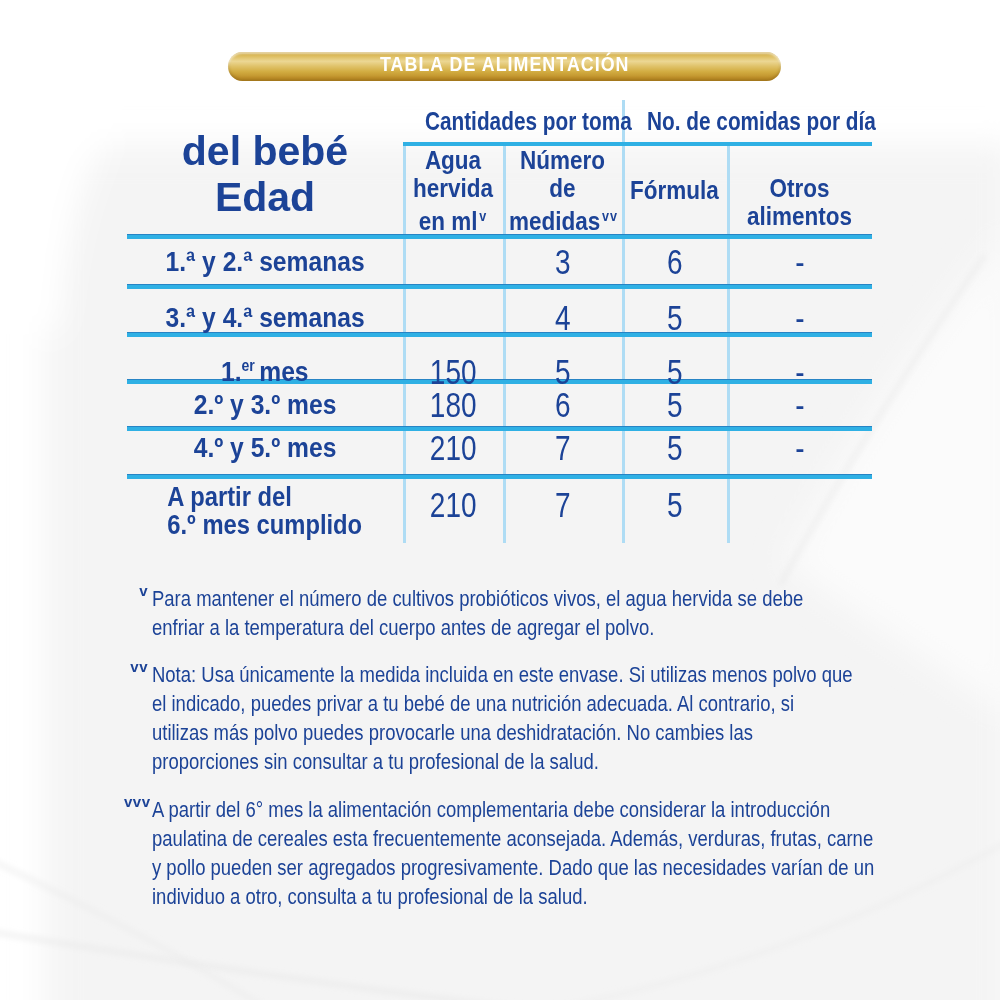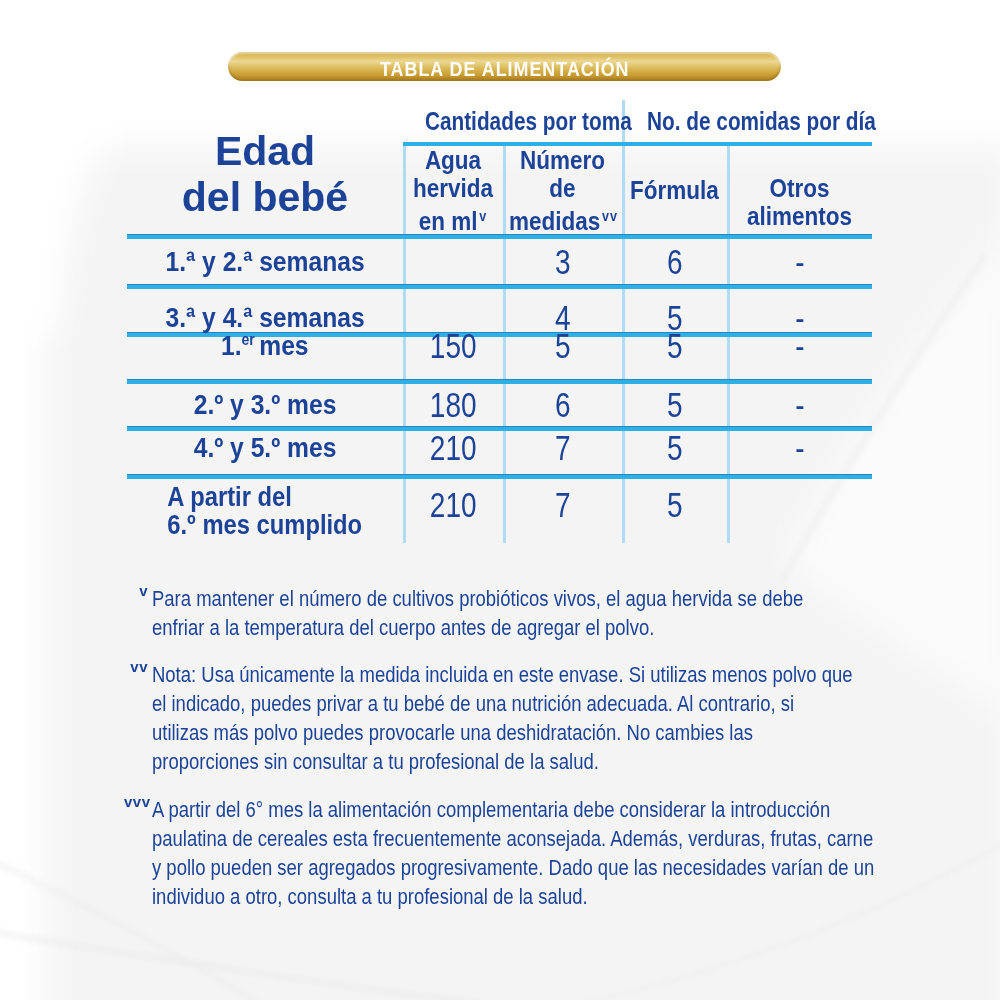--- a/index.html
+++ b/index.html
@@ -10,35 +10,35 @@
 
   
   .banner{position:absolute;left:228px;top:52px;width:553px;height:29px;border-radius:15px;
           background:linear-gradient(180deg,#c79f35 0%,#ddbd5e 16%,#ecd globale 0;
           );
           background:linear-gradient(180deg,#c79f35 0%,#ddbd5e 14%,#ecd globale);
   }
   
   .banner{background:linear-gradient(180deg,#c79f35 0%,#ddbd5e 14%,#ecd794 32%,#dfc167 50%,#d2ac41 68%,#c0922b 88%,#b98a24 100%);
           box-shadow:inset 0 2px 2px rgba(255,255,255,.55), inset 0 -2px 3px rgba(130,92,15,.45);
-          display:flex;align-items:flex-end;justify-content:center;}
+          display:flex;align-items:flex-start;justify-content:center;}
   .banner-text{color:#ffffff;font-weight:700;font-size:21px;letter-spacing:1.2px;
                display:inline-block;transform:scaleX(.85);white-space:nowrap;}
 
   
   .ftable{position:absolute;left:127px;top:100px;width:745px;height:460px;}
   .hline{position:absolute;left:0;width:745px;height:4px;background:#2fb0e4;
          border-top:1px solid rgba(28,67,151,.40);}
   .hline.sub{left:276px;width:469px;border-top:none;height:4px;}
   .vline{position:absolute;width:3px;background:#aedcf4;}
 
   .cell{position:absolute;display:flex;align-items:center;justify-content:center;text-align:left;}
   .c1{left:0;width:276px}.c2{left:276px;width:100px}.c3{left:376px;width:119px}
   .c4{left:495px;width:105px}.c5{left:600px;width:145px}
-  .r1{top:139px;height:45px}.r2{top:189px;height:58px}.r3{top:225px;height:42px}
+  .r1{top:139px;height:45px}.r2{top:189px;height:58px}.r3{top:251px;height:42px}
   .r4{top:284px;height:42px}.r5{top:331px;height:34px}.r6{top:379px;height:64px}
   .r6n{top:379px;height:52px}
 
   .edad{position:absolute;left:0;top:28px;width:276px;text-align:center;
         font-size:41px;font-weight:700;line-height:46px;}
   .edad span{display:block;}
   .group{position:absolute;top:6px;text-align:center;font-size:26px;font-weight:700;
          line-height:30px;transform:scaleX(.8);transform-origin:center top;white-space:nowrap;}
   .g1{left:276px;width:219px}.g2{left:495px;width:250px}
   .subh{position:absolute;text-align:center;font-size:25px;font-weight:700;line-height:28px;
@@ -102,22 +102,22 @@
 
       <div class="hline sub" style="top:42px;"></div>
       <div class="hline" style="top:134px;"></div>
       <div class="hline" style="top:184px;"></div>
       <div class="hline" style="top:232px;"></div>
       <div class="hline" style="top:279px;"></div>
       <div class="hline" style="top:326px;"></div>
       <div class="hline" style="top:374px;"></div>
 
       <div class="edad">
+        <span>del bebé</span>
         <span>Edad</span>
-        <span>del bebé</span>
       </div>
       <div class="group g1">Cantidades por toma</div>
       <div class="group g2">No. de comidas por día</div>
 
       <div class="subh" style="left:276px;width:100px;top:46px;">
         <span class="shl">Agua</span>
         <span class="shl">hervida</span>
         <span class="shl"><span>en ml</span><sup class="hm">v</sup></span>
       </div>
       <div class="subh" style="left:376px;width:119px;top:46px;">

